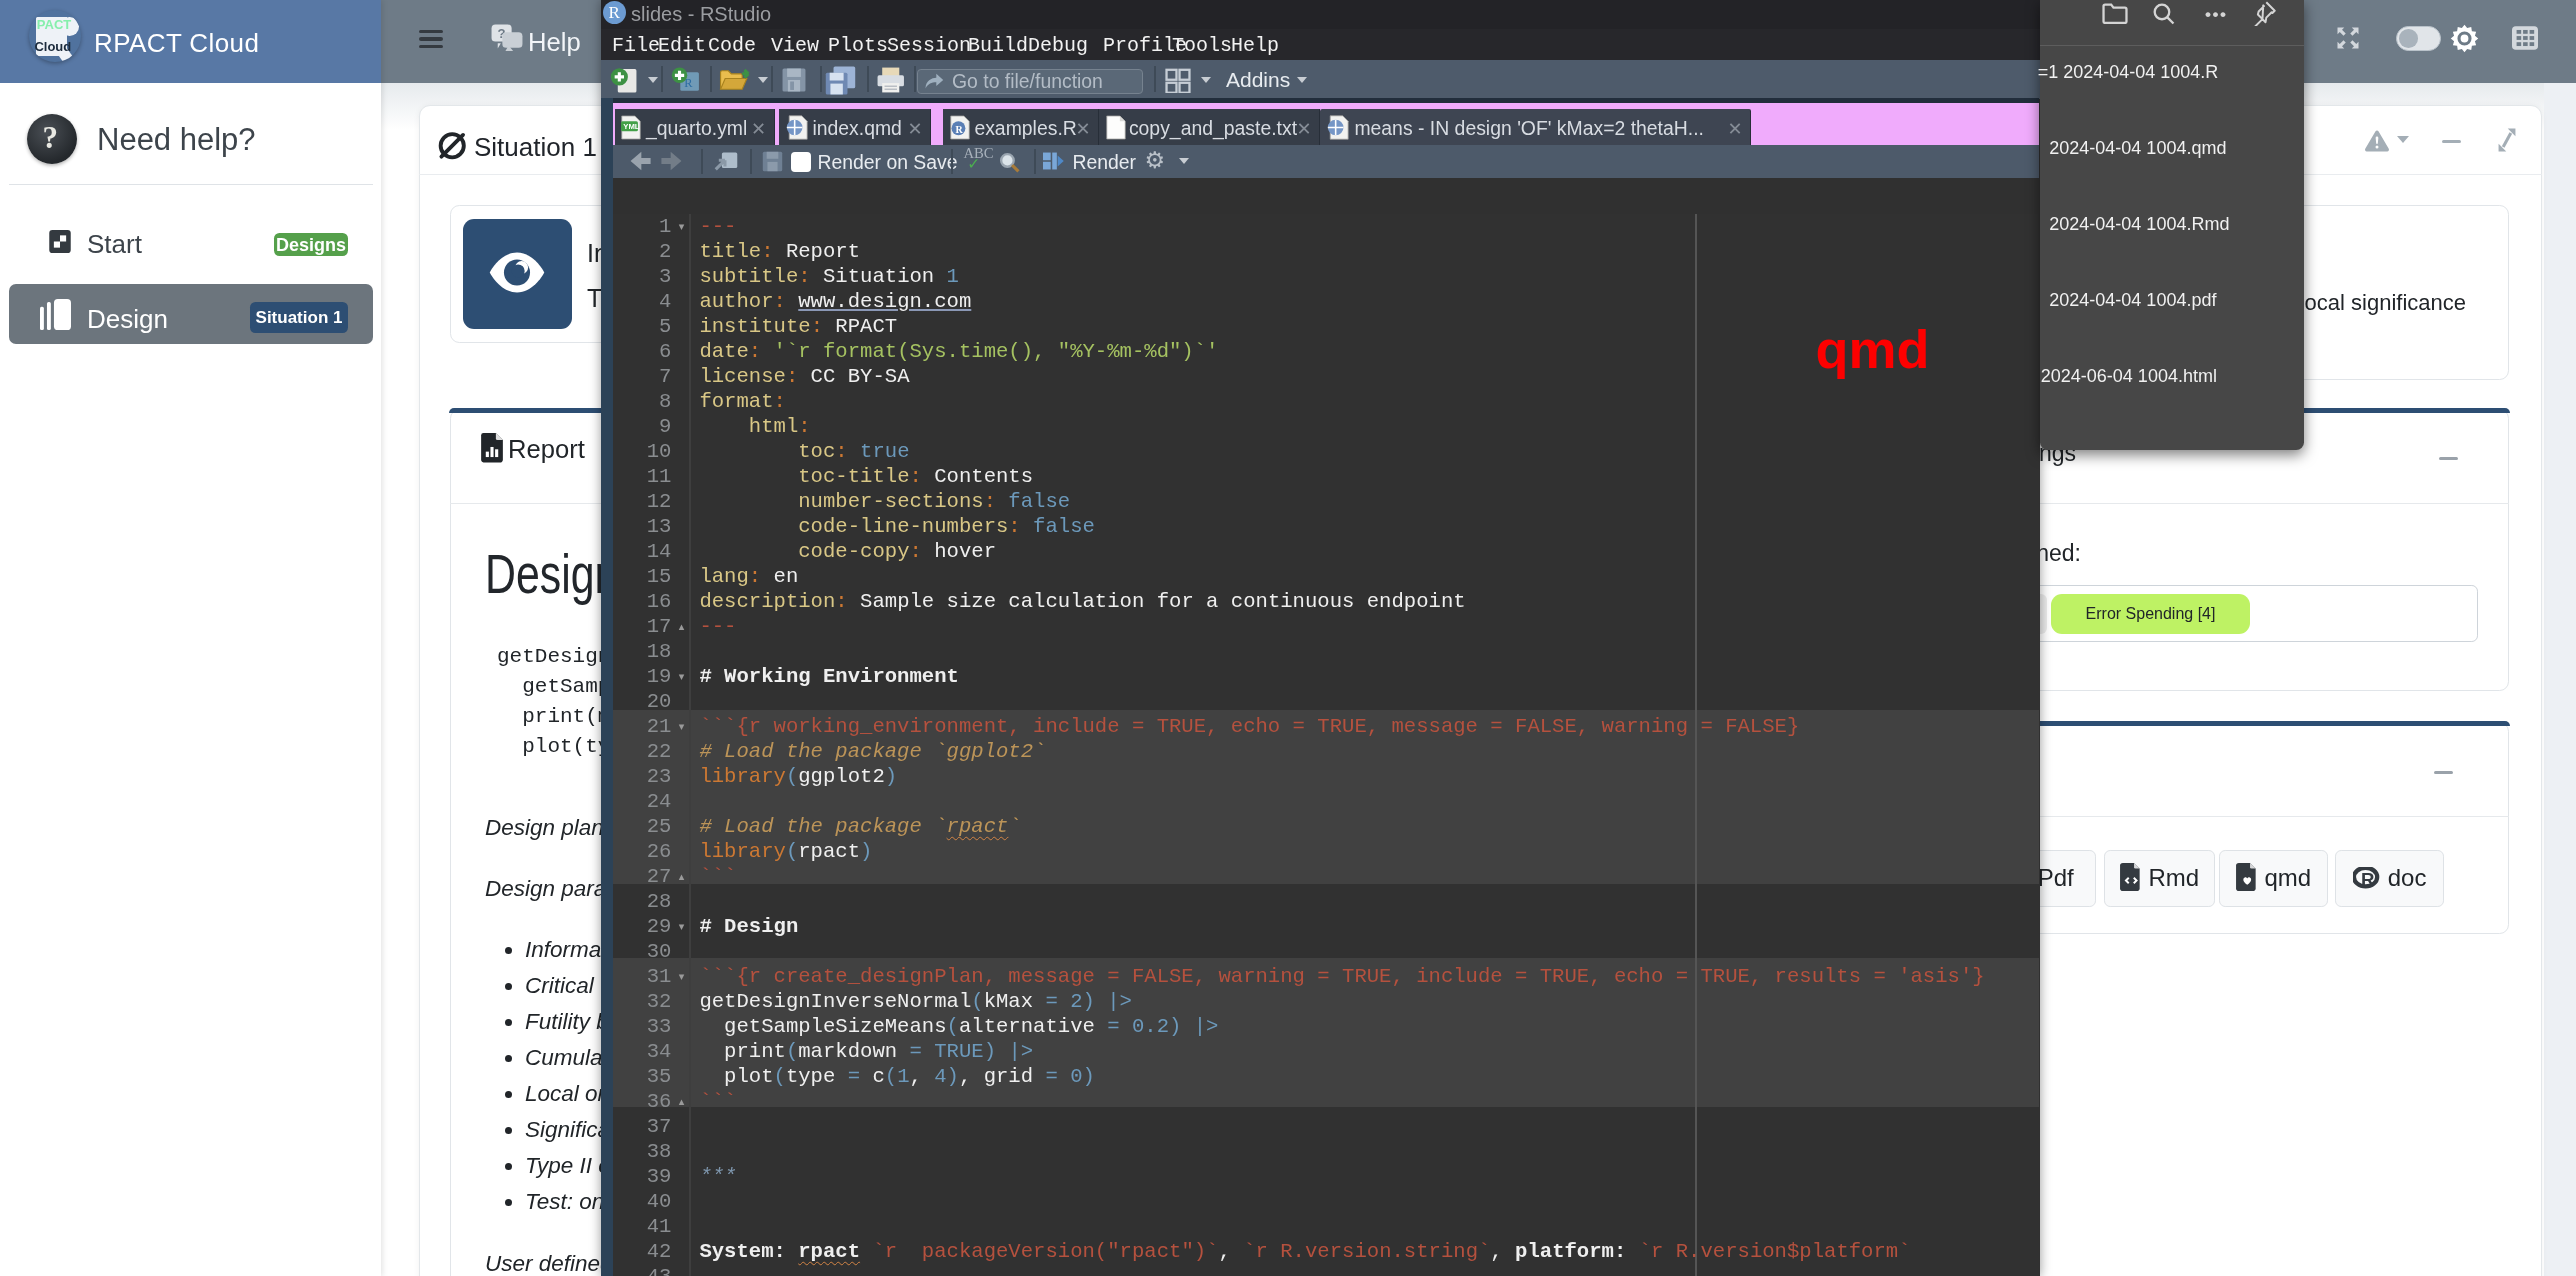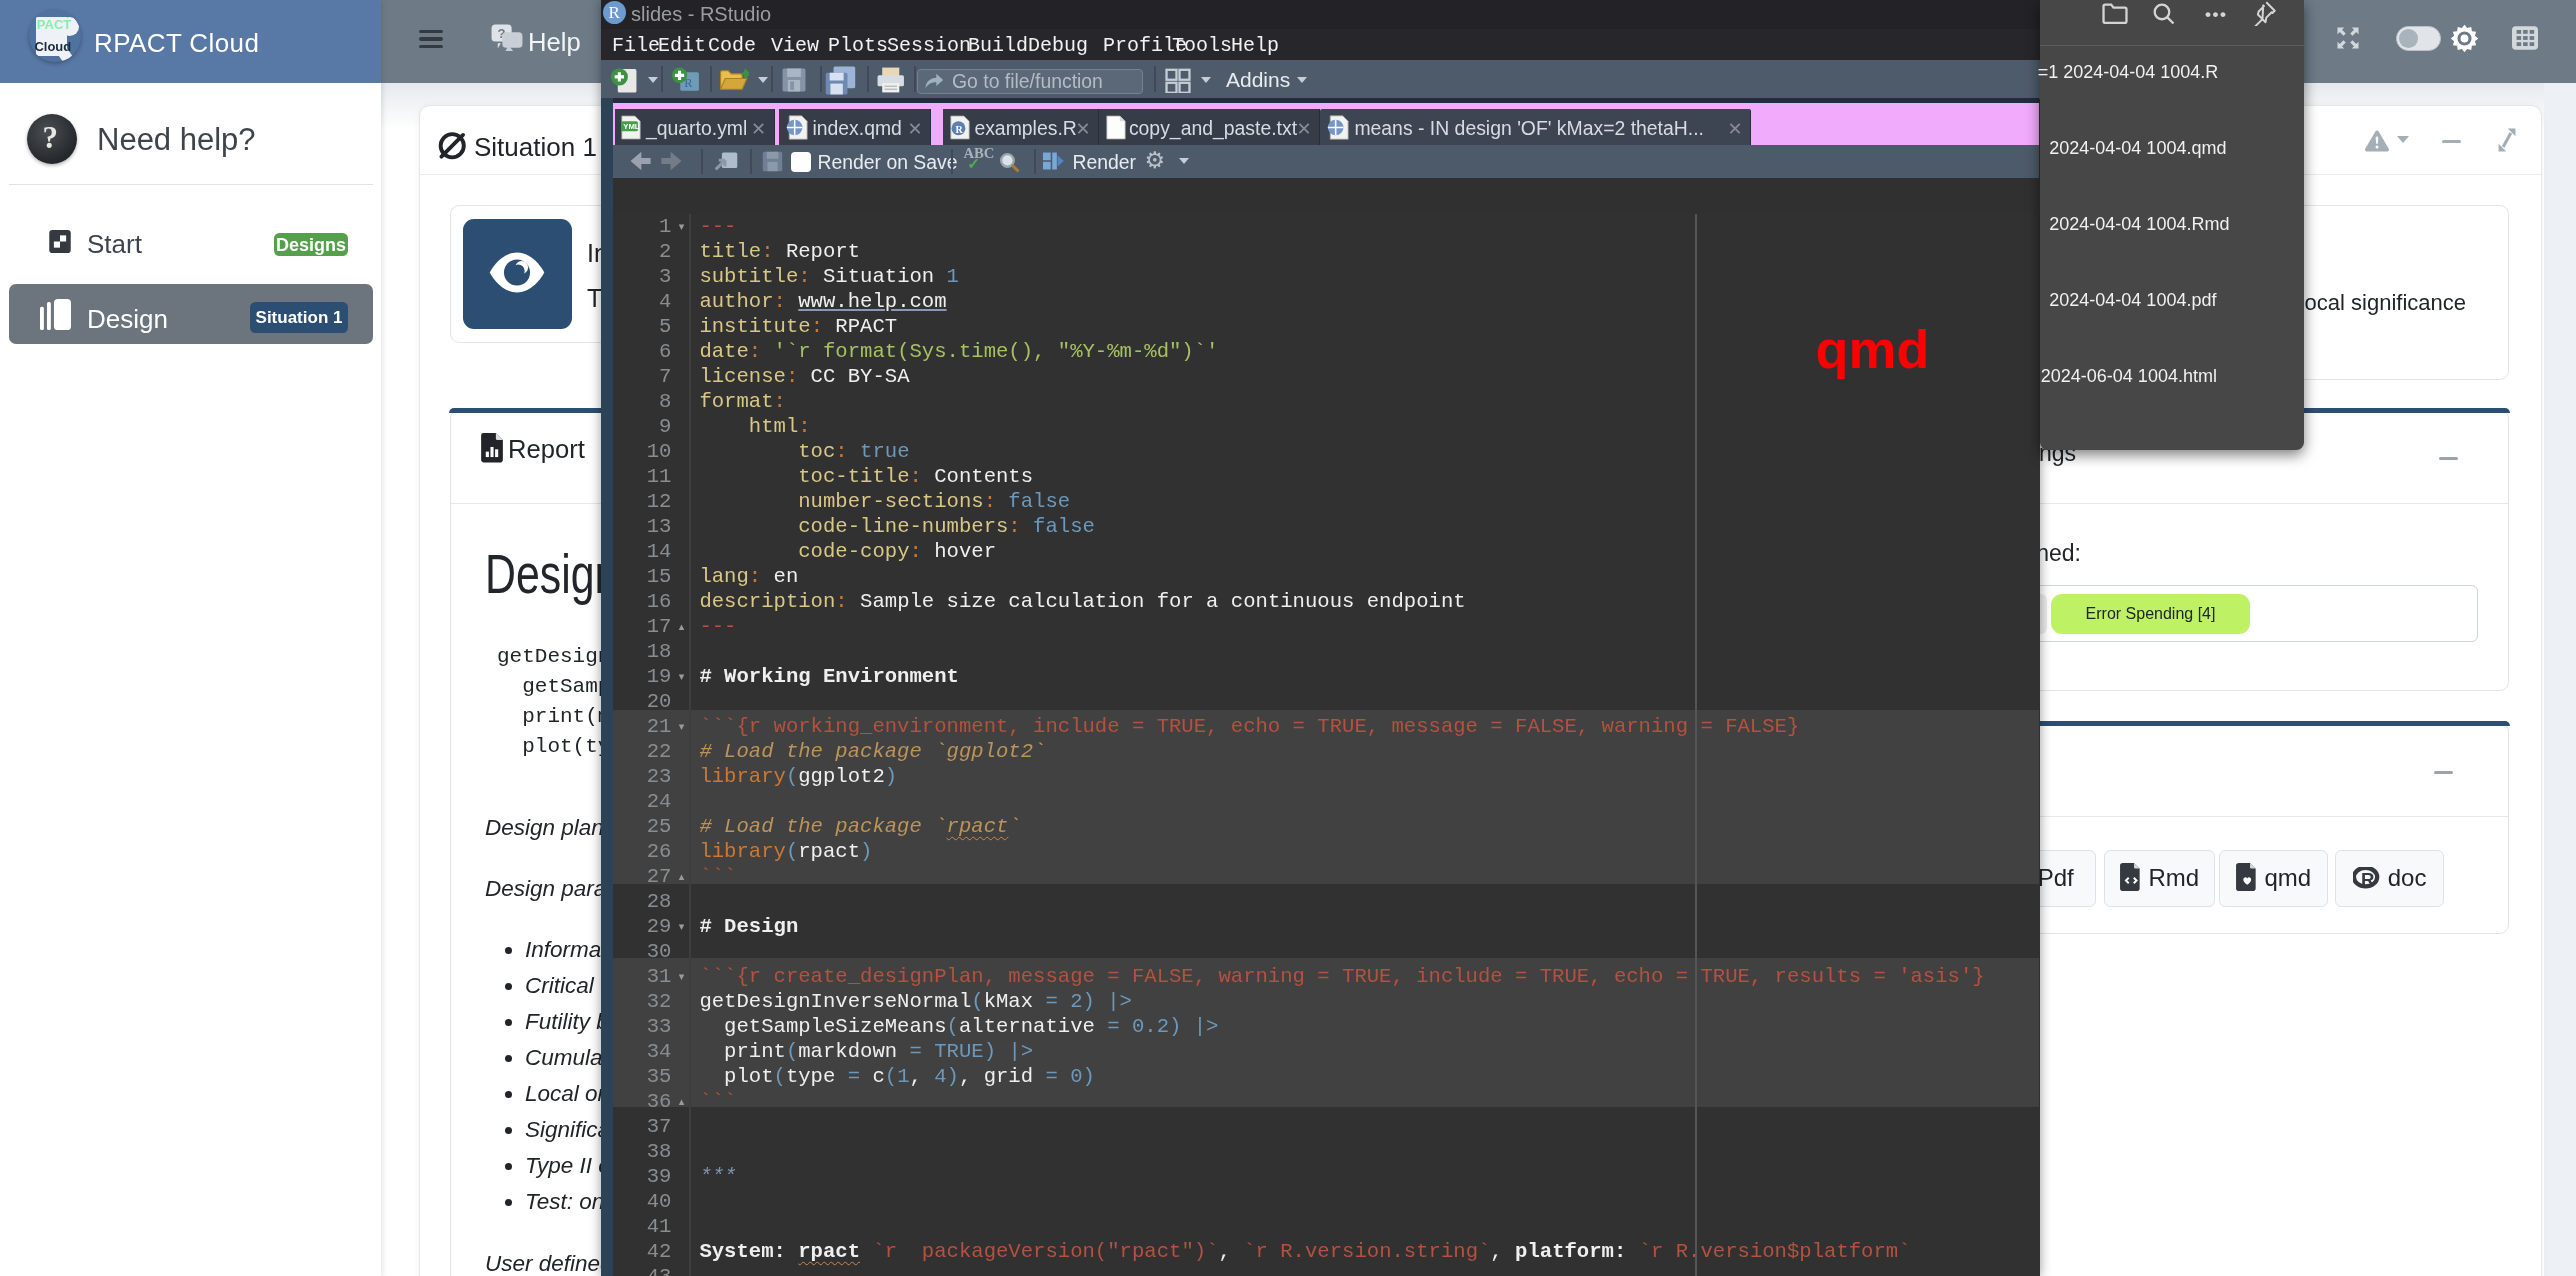--- a/index.html
+++ b/index.html
@@ -424,21 +424,21 @@
     </svg>
     <div class="tsep2" style="left:137px"></div>
     <svg class="abs" style="left:149px;top:6.2px" width="21" height="21" viewBox="0 0 27 27">
       <rect x="1" y="1" width="25" height="25" rx="2" fill="#6f8094"></rect>
       <rect x="6" y="1" width="15" height="9" fill="#8b9aab"></rect>
       <rect x="7" y="14" width="13" height="12" fill="#8b9aab"></rect>
     </svg>
     <div class="abs" style="left:178px;top:7px;width:20px;height:20px;background:#fff;border-radius:3.9px"></div>
     <div class="abs" style="left:204px;top:6.2px;font-size:19.4px;color:#e8ecf0">Render on Save</div>
     <div class="tsep2" style="left:338px"></div>
-    <div class="abs" style="left:350px;top:0.8px;font-size:14.7px;font-weight:bold;color:#a8b1bb;font-family:'Liberation Serif',serif;line-height:14.7px">ABC<br><span style="color:#4caf50;font-size:15.5px;position:relative;top:-3.1px;left:3.9px">✓</span></div>
+    <div class="abs" style="left:350px;top:0.8px;font-size:14.7px;font-weight:normal;color:#a8b1bb;font-family:'Liberation Serif',serif;line-height:14.7px">ABC<br><span style="color:#4caf50;font-size:15.5px;position:relative;top:-3.1px;left:3.9px">✓</span></div>
     <svg class="abs" style="left:385px;top:6.2px" width="22" height="22" viewBox="0 0 28 28">
       <circle cx="12" cy="12" r="8" fill="#dce4ea" stroke="#9aa5b0" stroke-width="3"></circle>
       <line x1="18" y1="18" x2="26" y2="26" stroke="#a87b3a" stroke-width="4"></line>
     </svg>
     <div class="tsep2" style="left:421px"></div>
     <svg class="abs" style="left:429px;top:6.2px" width="22" height="20" viewBox="0 0 28 26">
       <rect x="1" y="2" width="10" height="10" fill="#7aa7d8"></rect>
         <rect x="1" y="14" width="10" height="10" fill="#7aa7d8"></rect>
       <rect x="13" y="2" width="6" height="22" fill="#7aa7d8"></rect>
       <path d="M20 6 l8 7 -8 7 Z" fill="#4f88c7"></path>
@@ -534,21 +534,21 @@
 &nbsp;
 &nbsp;
 &nbsp;
 &nbsp;
 &nbsp;
 &nbsp;
 &nbsp;</pre>
 <pre id="code"><span class="r">---</span>
 <span class="k">title</span><span class="o">:</span> Report
 <span class="k">subtitle</span><span class="o">:</span> Situation <span class="n">1</span>
-<span class="k">author</span><span class="o">:</span> <span class="u">www.help.com</span>
+<span class="k">author</span><span class="o">:</span> <span class="u">www.design.com</span>
 <span class="k">institute</span><span class="o">:</span> RPACT
 <span class="k">date</span><span class="o">:</span> <span class="s">'`r format(Sys.time(), "%Y-%m-%d")`'</span>
 <span class="k">license</span><span class="o">:</span> CC BY-SA
 <span class="k">format</span><span class="o">:</span>
     <span class="k">html</span><span class="o">:</span>
         <span class="k">toc</span><span class="o">:</span> <span class="n">true</span>
         <span class="k">toc-title</span><span class="o">:</span> Contents
         <span class="k">number-sections</span><span class="o">:</span> <span class="n">false</span>
         <span class="k">code-line-numbers</span><span class="o">:</span> <span class="n">false</span>
         <span class="k">code-copy</span><span class="o">:</span> hover

